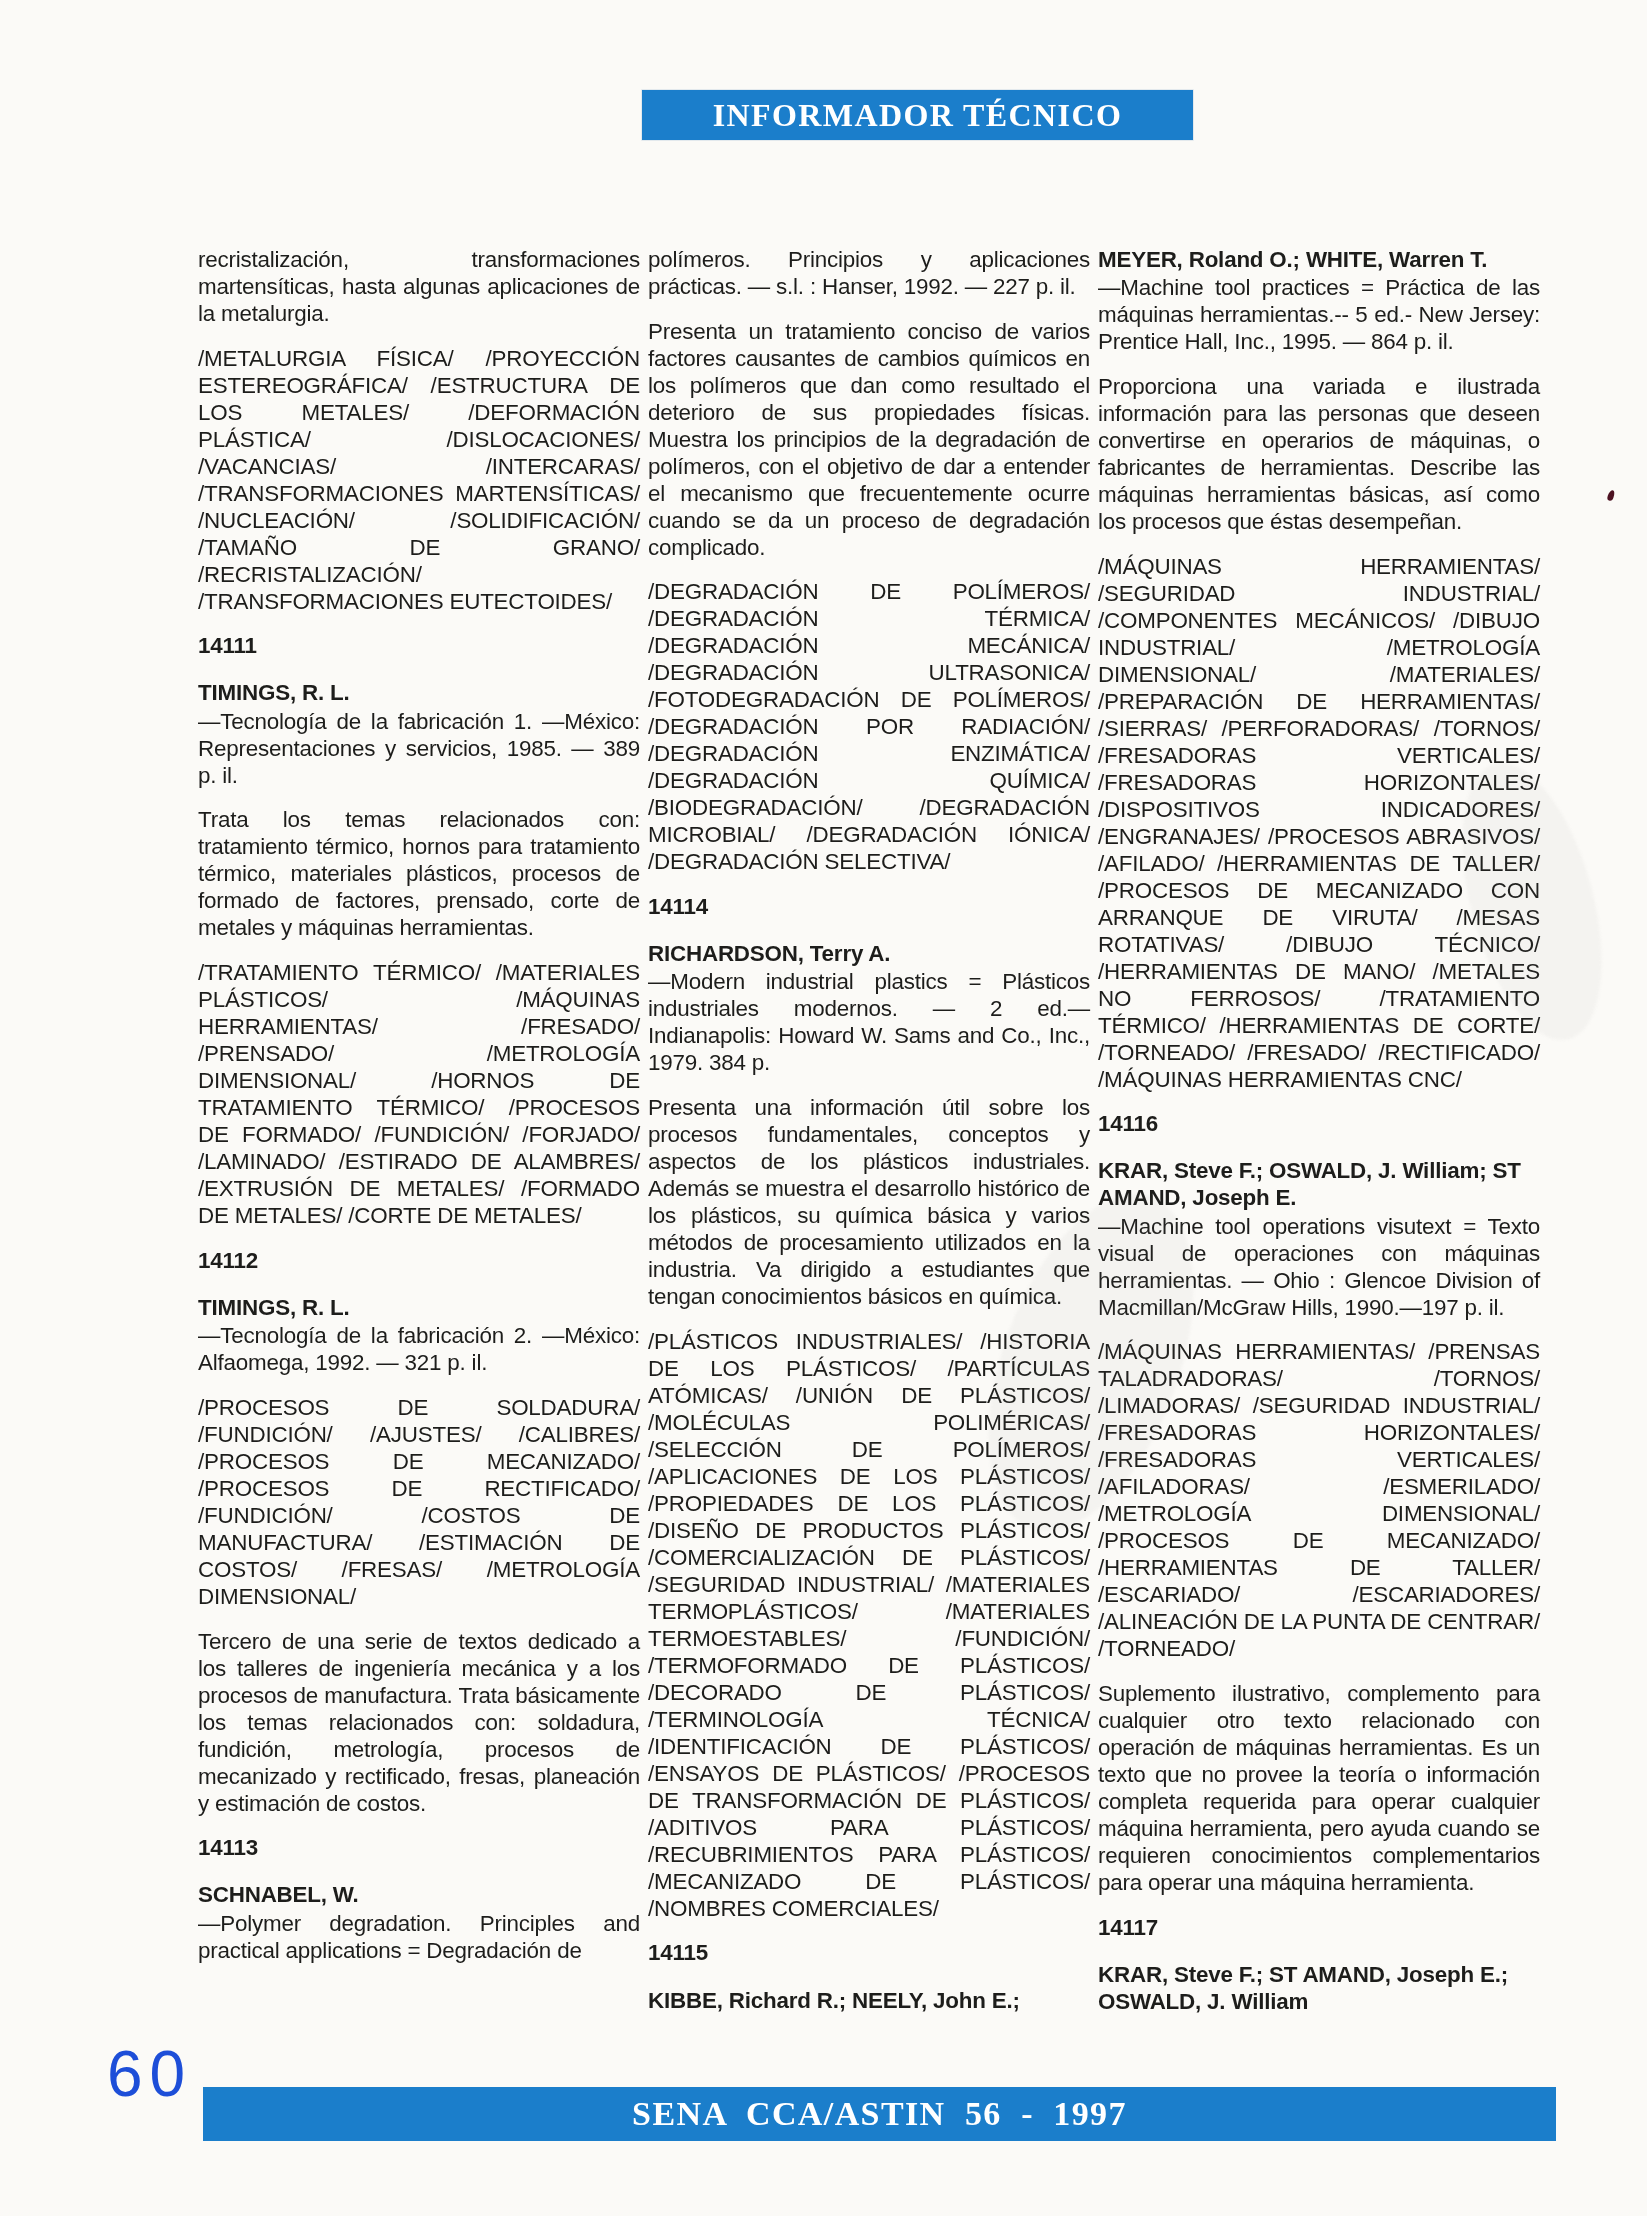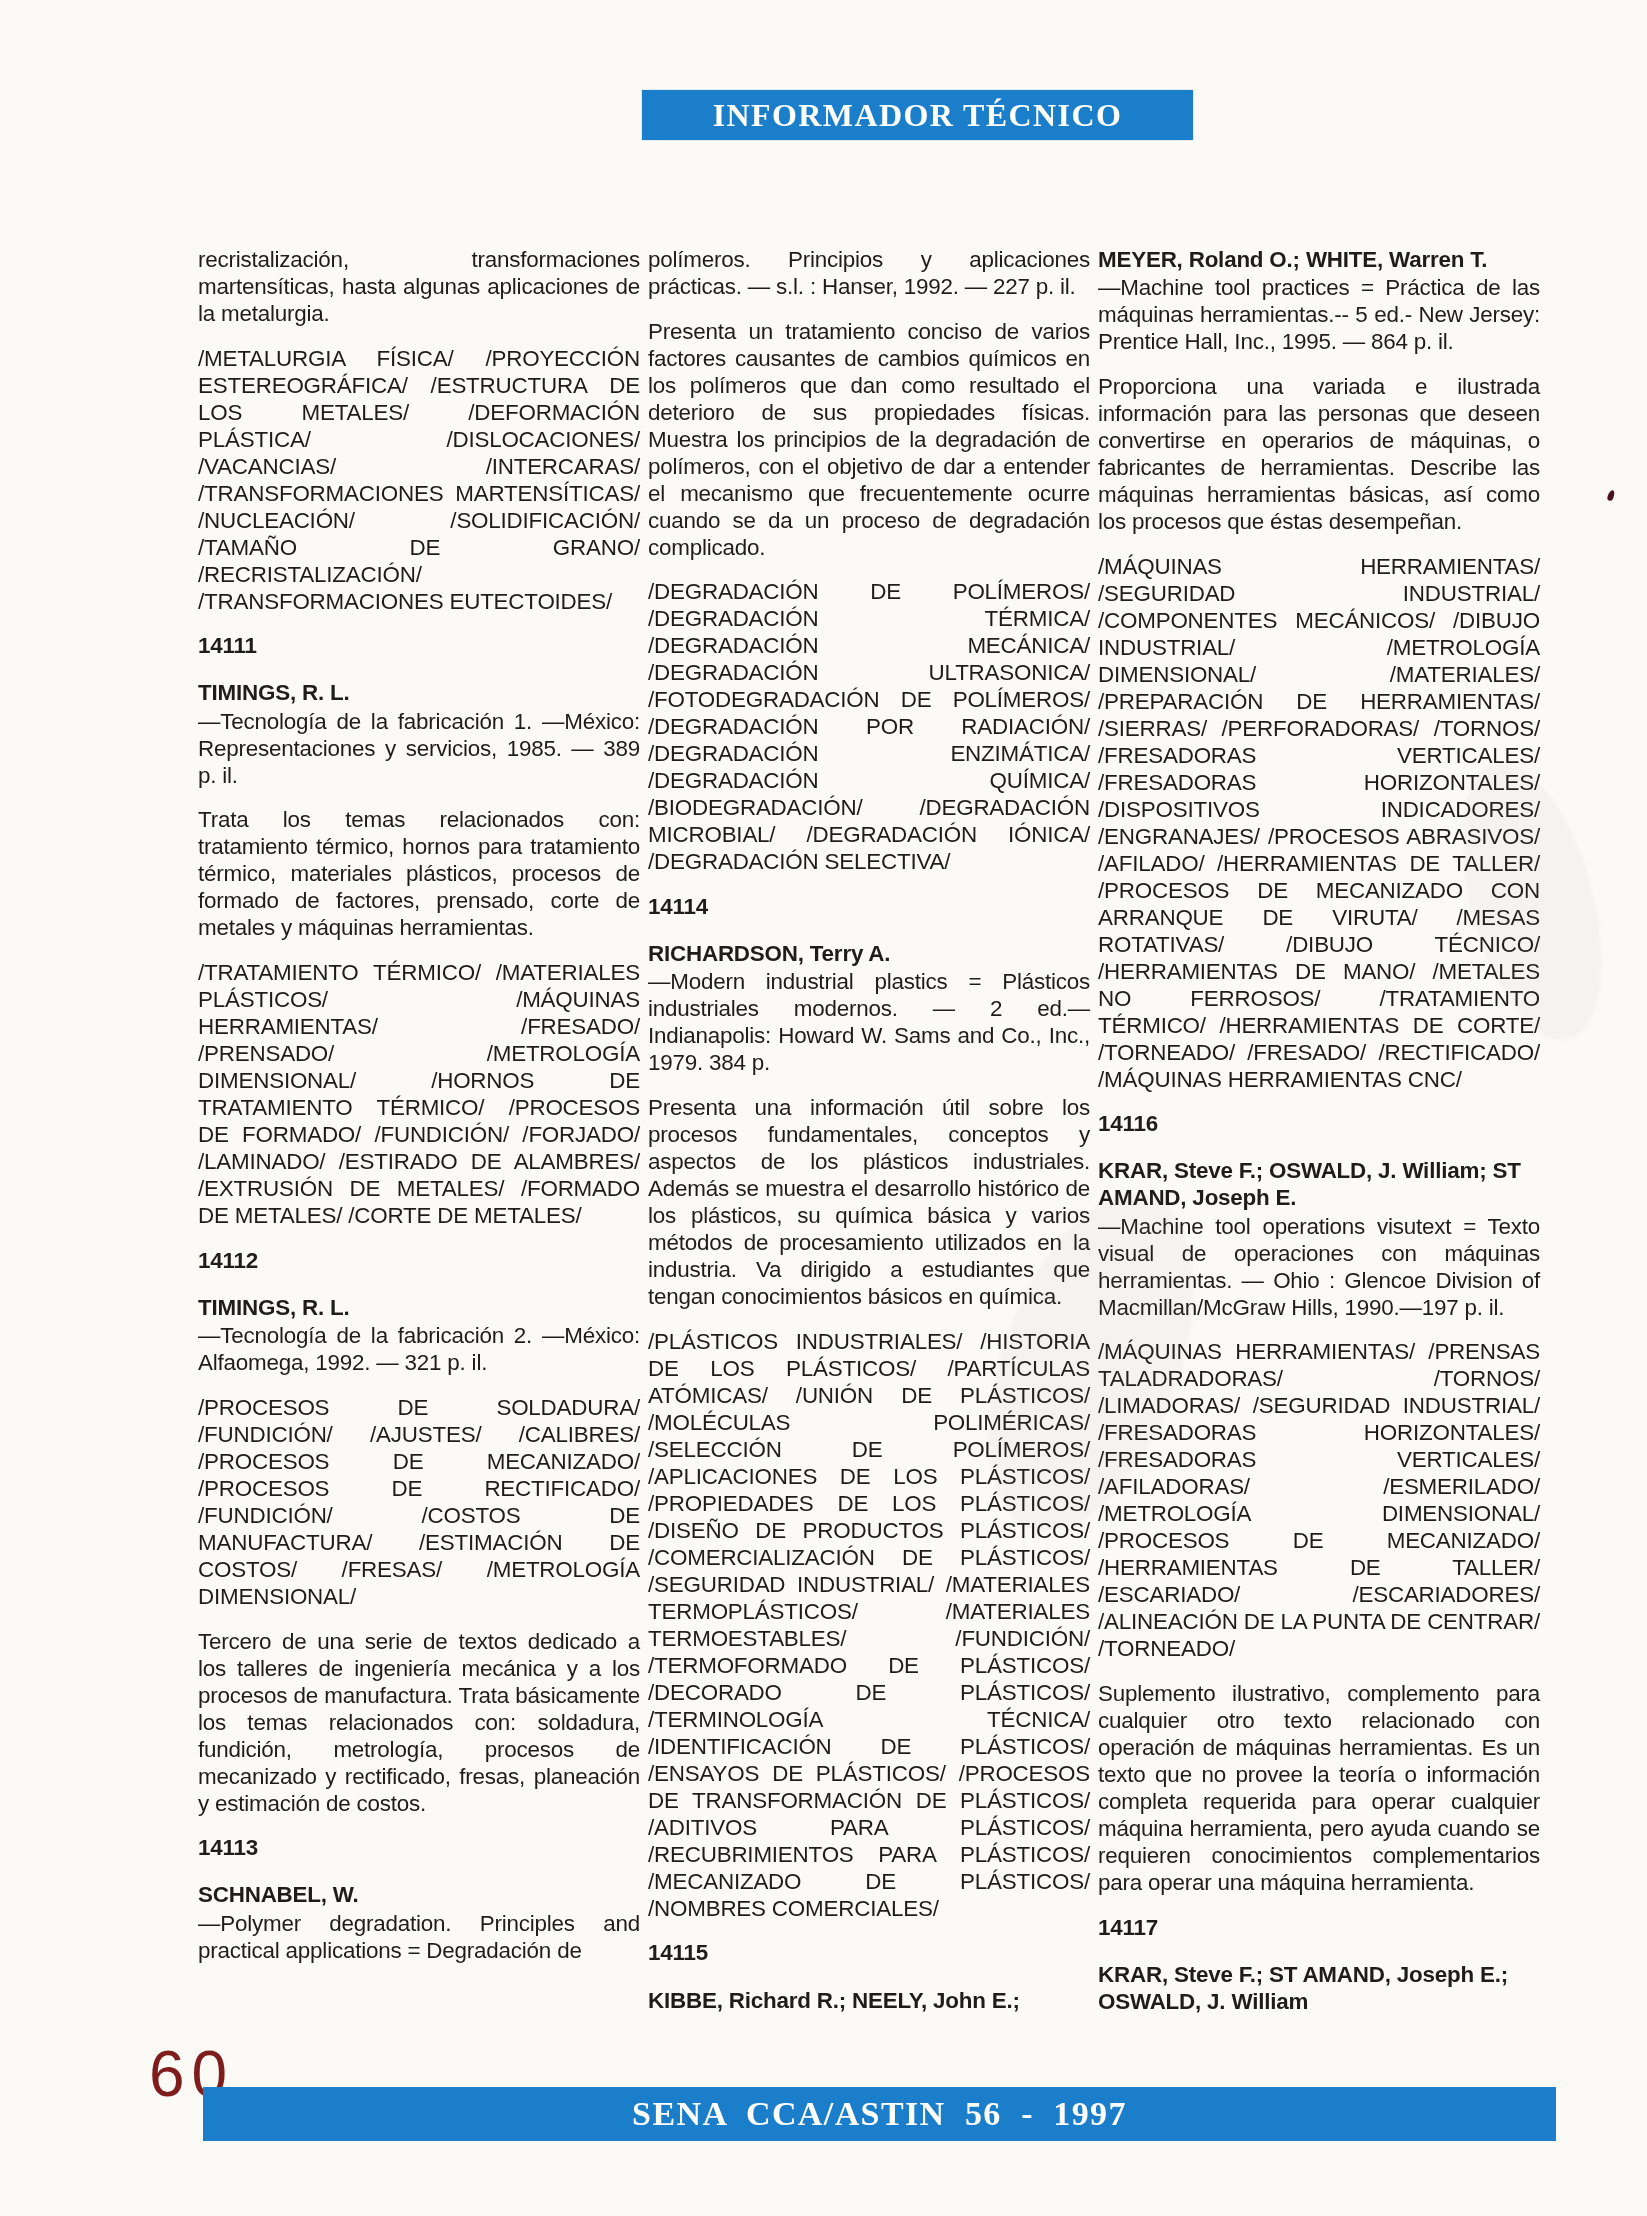--- a/index.html
+++ b/index.html
@@ -35,21 +35,21 @@
   .blk{margin:0 0 17.6px 0;}
   .para,.cite{text-align:justify;text-align-last:left;}
   .desc{text-align:justify;text-align-last:left;}
   .id{font-weight:700;margin:11px 0 20.3px 0;}
   .author{font-weight:700;margin:0 0 1.4px 0;}
   .cite{margin-top:0;}
 
   
   .page-number{
     position:absolute;left:107px;top:2042px;
-    font-size:64px;line-height:1;font-weight:400;letter-spacing:6.8px;color:#7f1d1d;margin-left:42px;
+    font-size:64px;line-height:1;font-weight:400;letter-spacing:6.8px;color:#1d4ed8;
   }
 
   
   .footer-bar{
     position:absolute;left:203px;top:2087px;width:1353px;height:54px;
     display:flex;align-items:center;justify-content:center;
   }
   .footer-bar span{
     font-family:"Liberation Serif", serif;
     font-weight:700;font-size:34px;letter-spacing:1.4px;word-spacing:9.5px;

